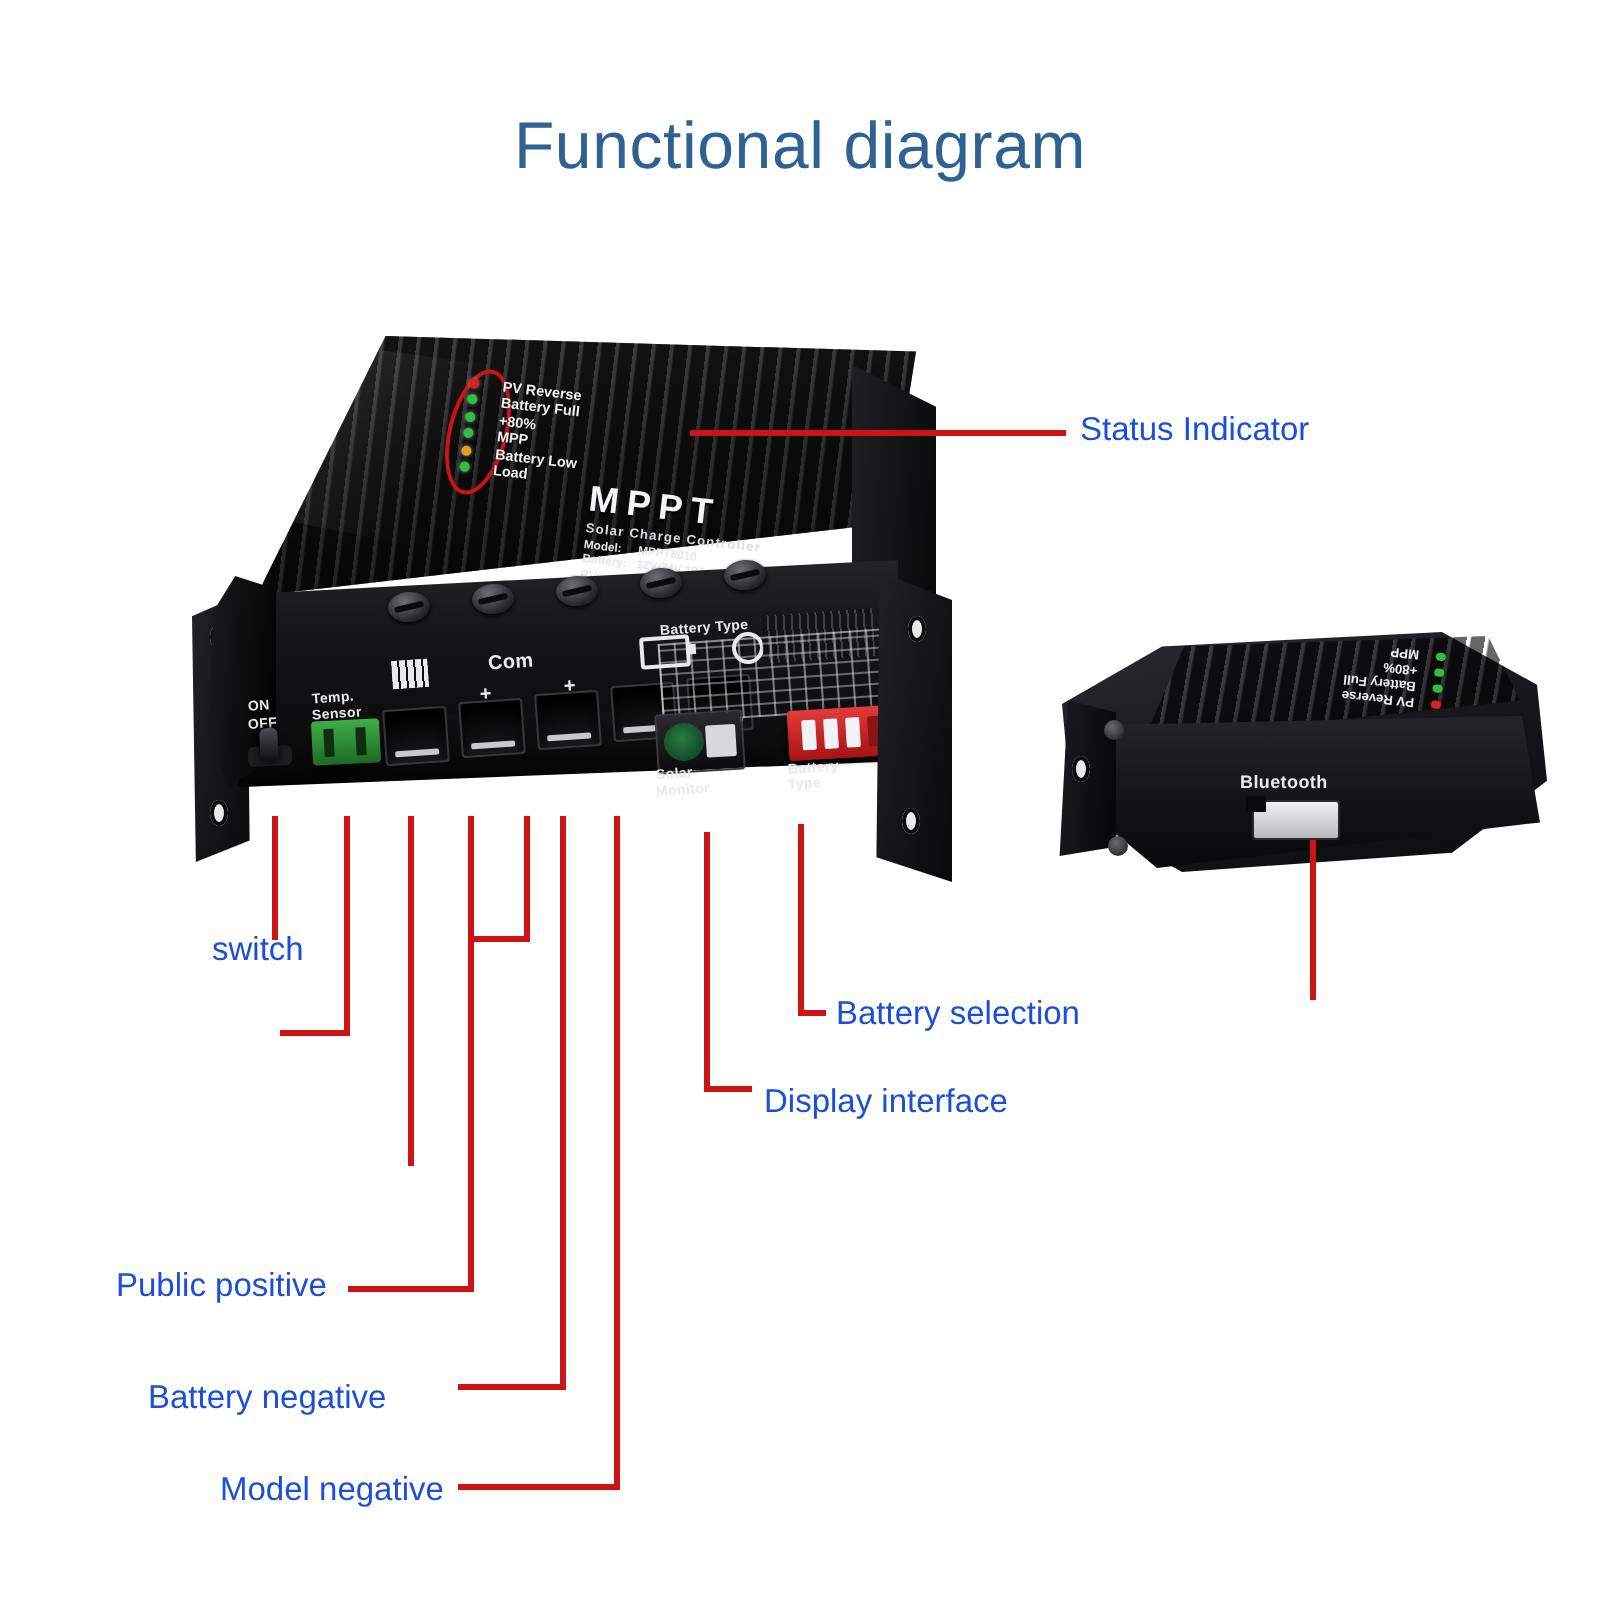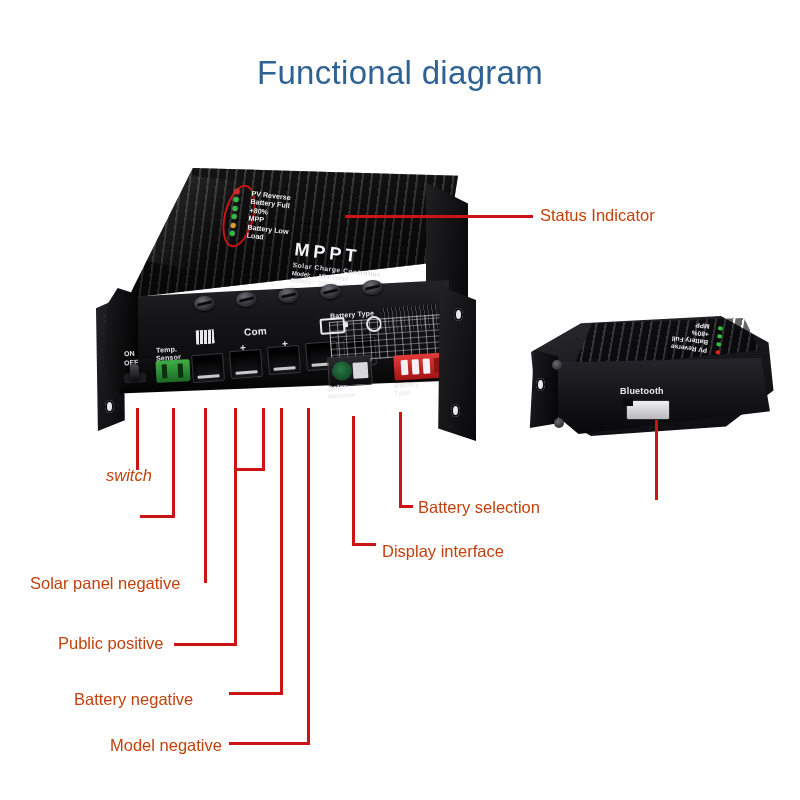--- a/index.html
+++ b/index.html
@@ -11,21 +11,21 @@
   #stage{position:absolute;left:0;top:16px;width:800px;height:800px;}
 
   
   .title{
     position:absolute;left:0;top:38px;width:800px;text-align:center;
     font-size:33px;color:#2d6293;letter-spacing:.3px;font-weight:400;
   }
 
   
   .callout{
-    position:absolute;font-size:16.5px;color:#c2410c;white-space:nowrap;
+    position:absolute;font-size:16.5px;color:#1d4ed8;white-space:nowrap;
   }
 
   
   .ln{position:absolute;background:#cc1414;}
   .lnv{width:3px;}
   .lnh{height:3px;}
 
   
   #ctrl{position:absolute;left:96px;top:152px;width:440px;height:285px;}
 
@@ -406,24 +406,23 @@
   <div class="ln lnv" style="left:352px;top:400px;height:130px;"></div>
   <div class="ln lnh" style="left:352px;top:527px;width:24px;"></div>
 
   <div class="ln lnv" style="left:399px;top:396px;height:96px;"></div>
   <div class="ln lnh" style="left:399px;top:489px;width:14px;"></div>
 
   <div class="ln lnv" style="left:655px;top:404px;height:80px;"></div>
 
   <div class="callout" style="left:540px;top:190px;">Status Indicator</div>
 
-  <div class="callout" style="left:106px;top:450px;font-style:italic;">switch</div>
-
-
-  <div class="callout" style="left:30px;top:558px;">Solar panel negative</div>
+  <div class="callout" style="left:106px;top:450px;">switch</div>
+
+
 
   <div class="callout" style="left:58px;top:618px;">Public positive</div>
 
   <div class="callout" style="left:74px;top:674px;">Battery negative</div>
 
   <div class="callout" style="left:110px;top:720px;">Model negative</div>
 
   <div class="callout" style="left:382px;top:526px;">Display interface</div>
 
   <div class="callout" style="left:418px;top:482px;">Battery selection</div>

